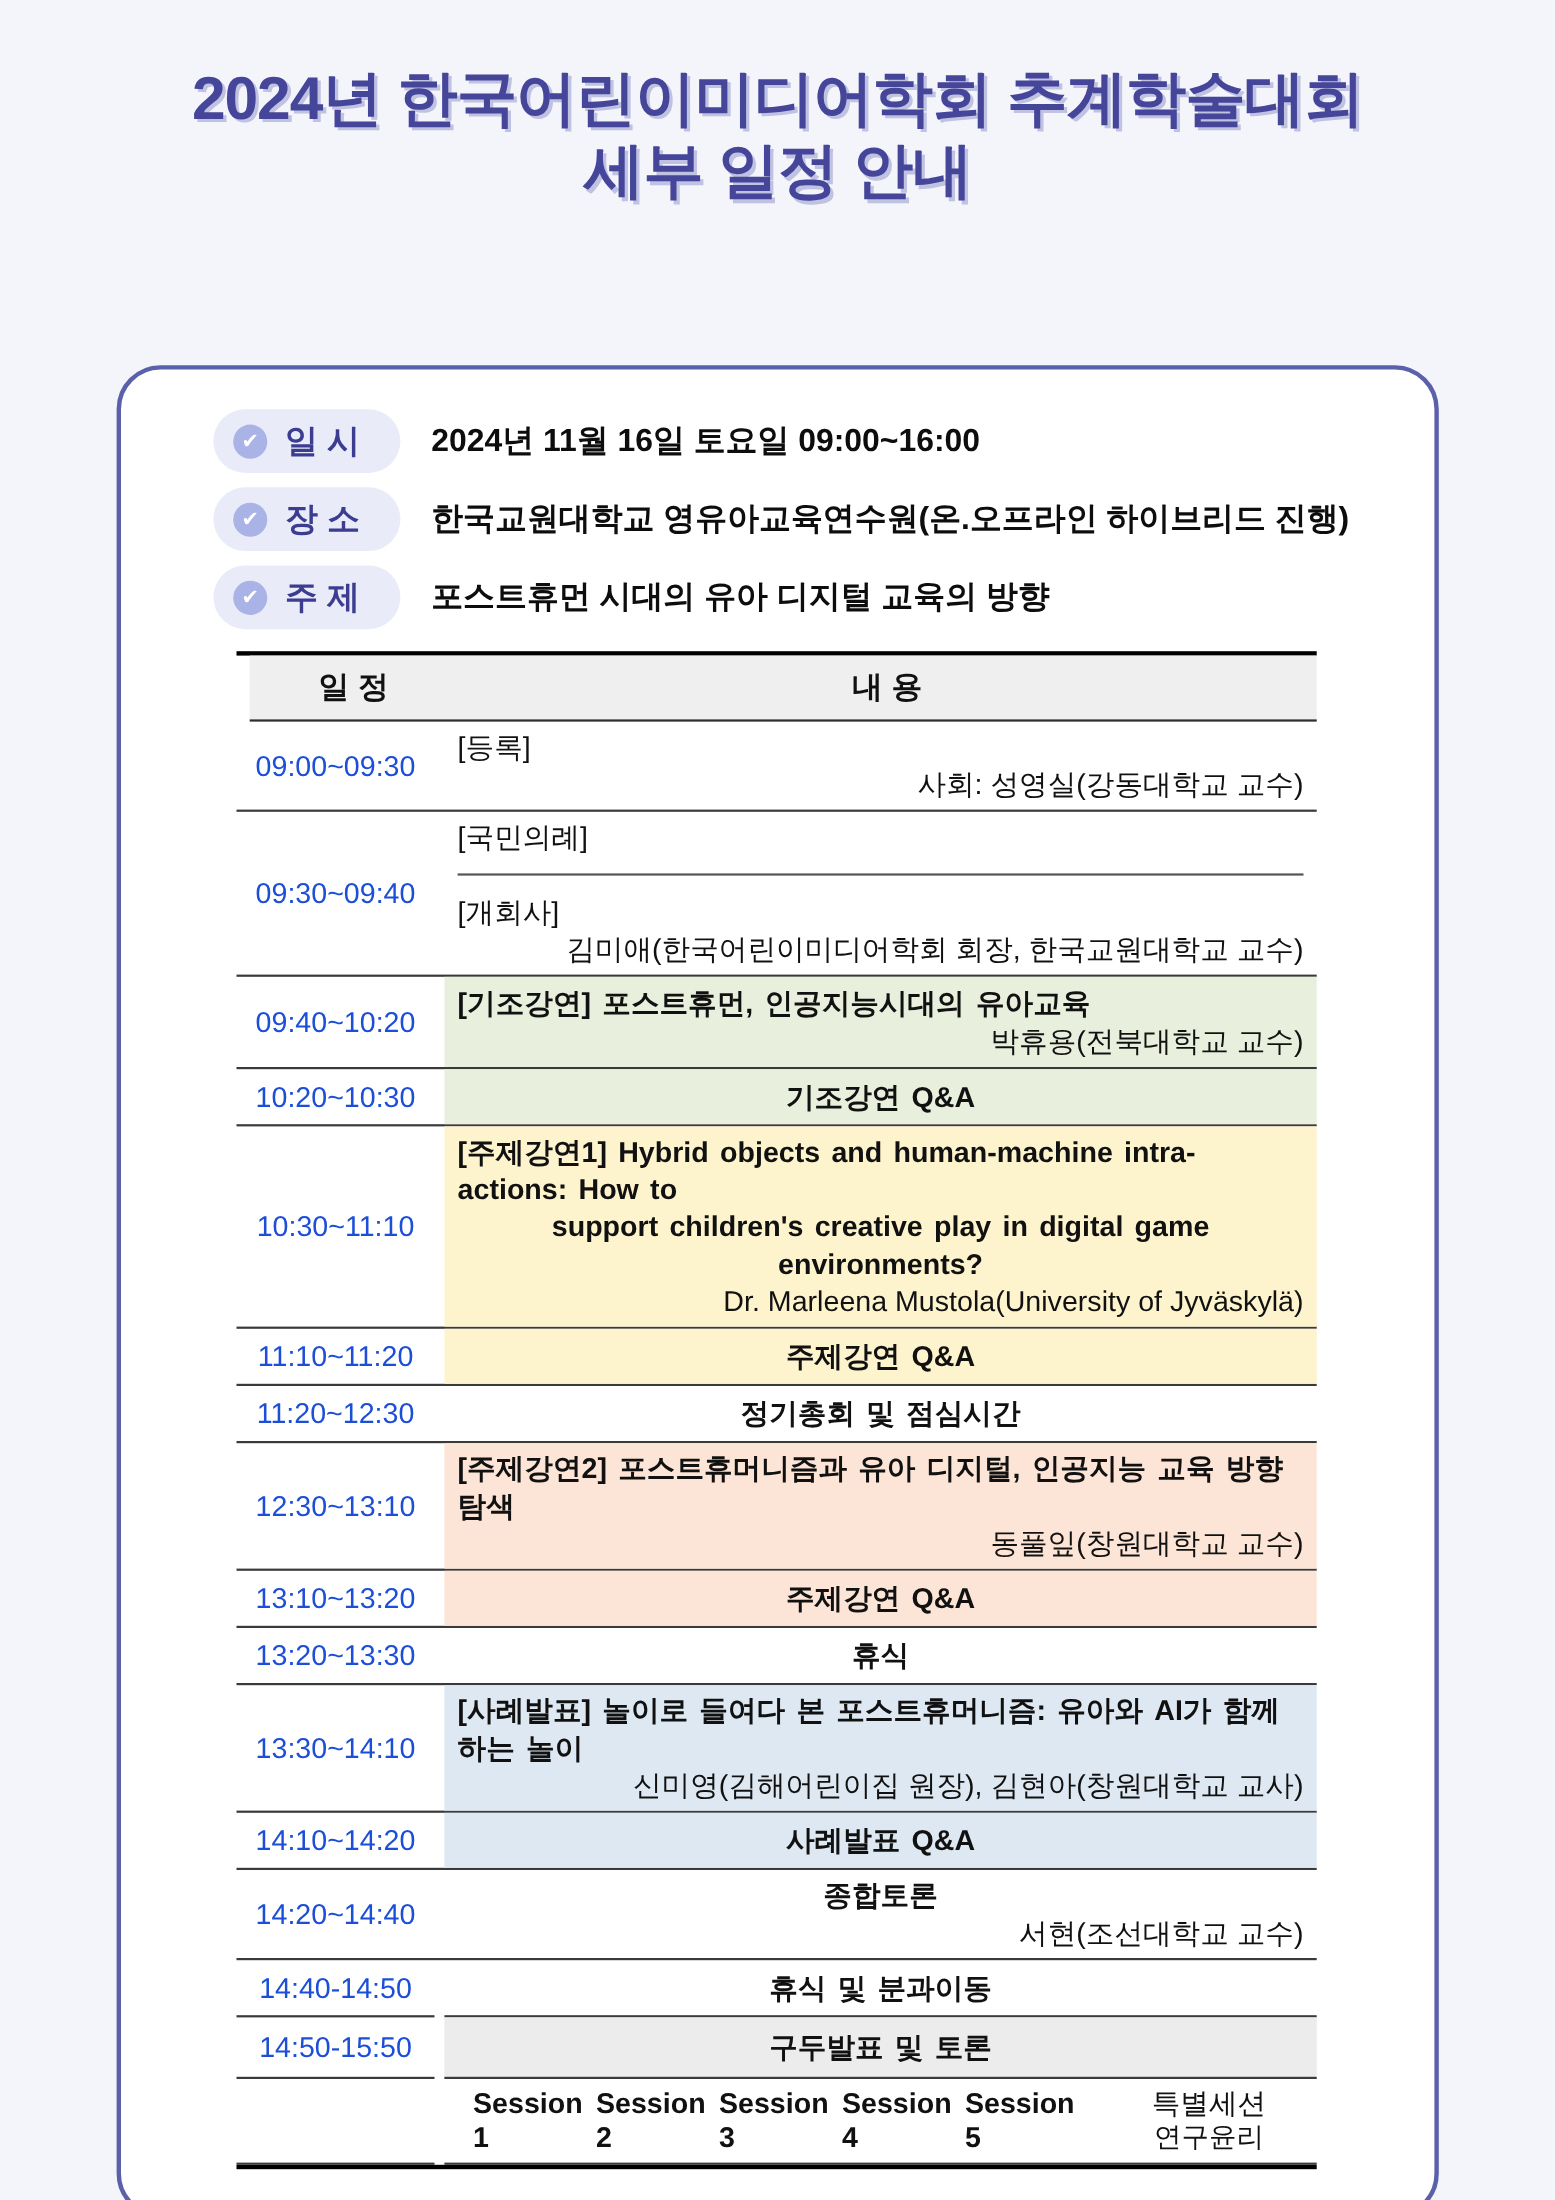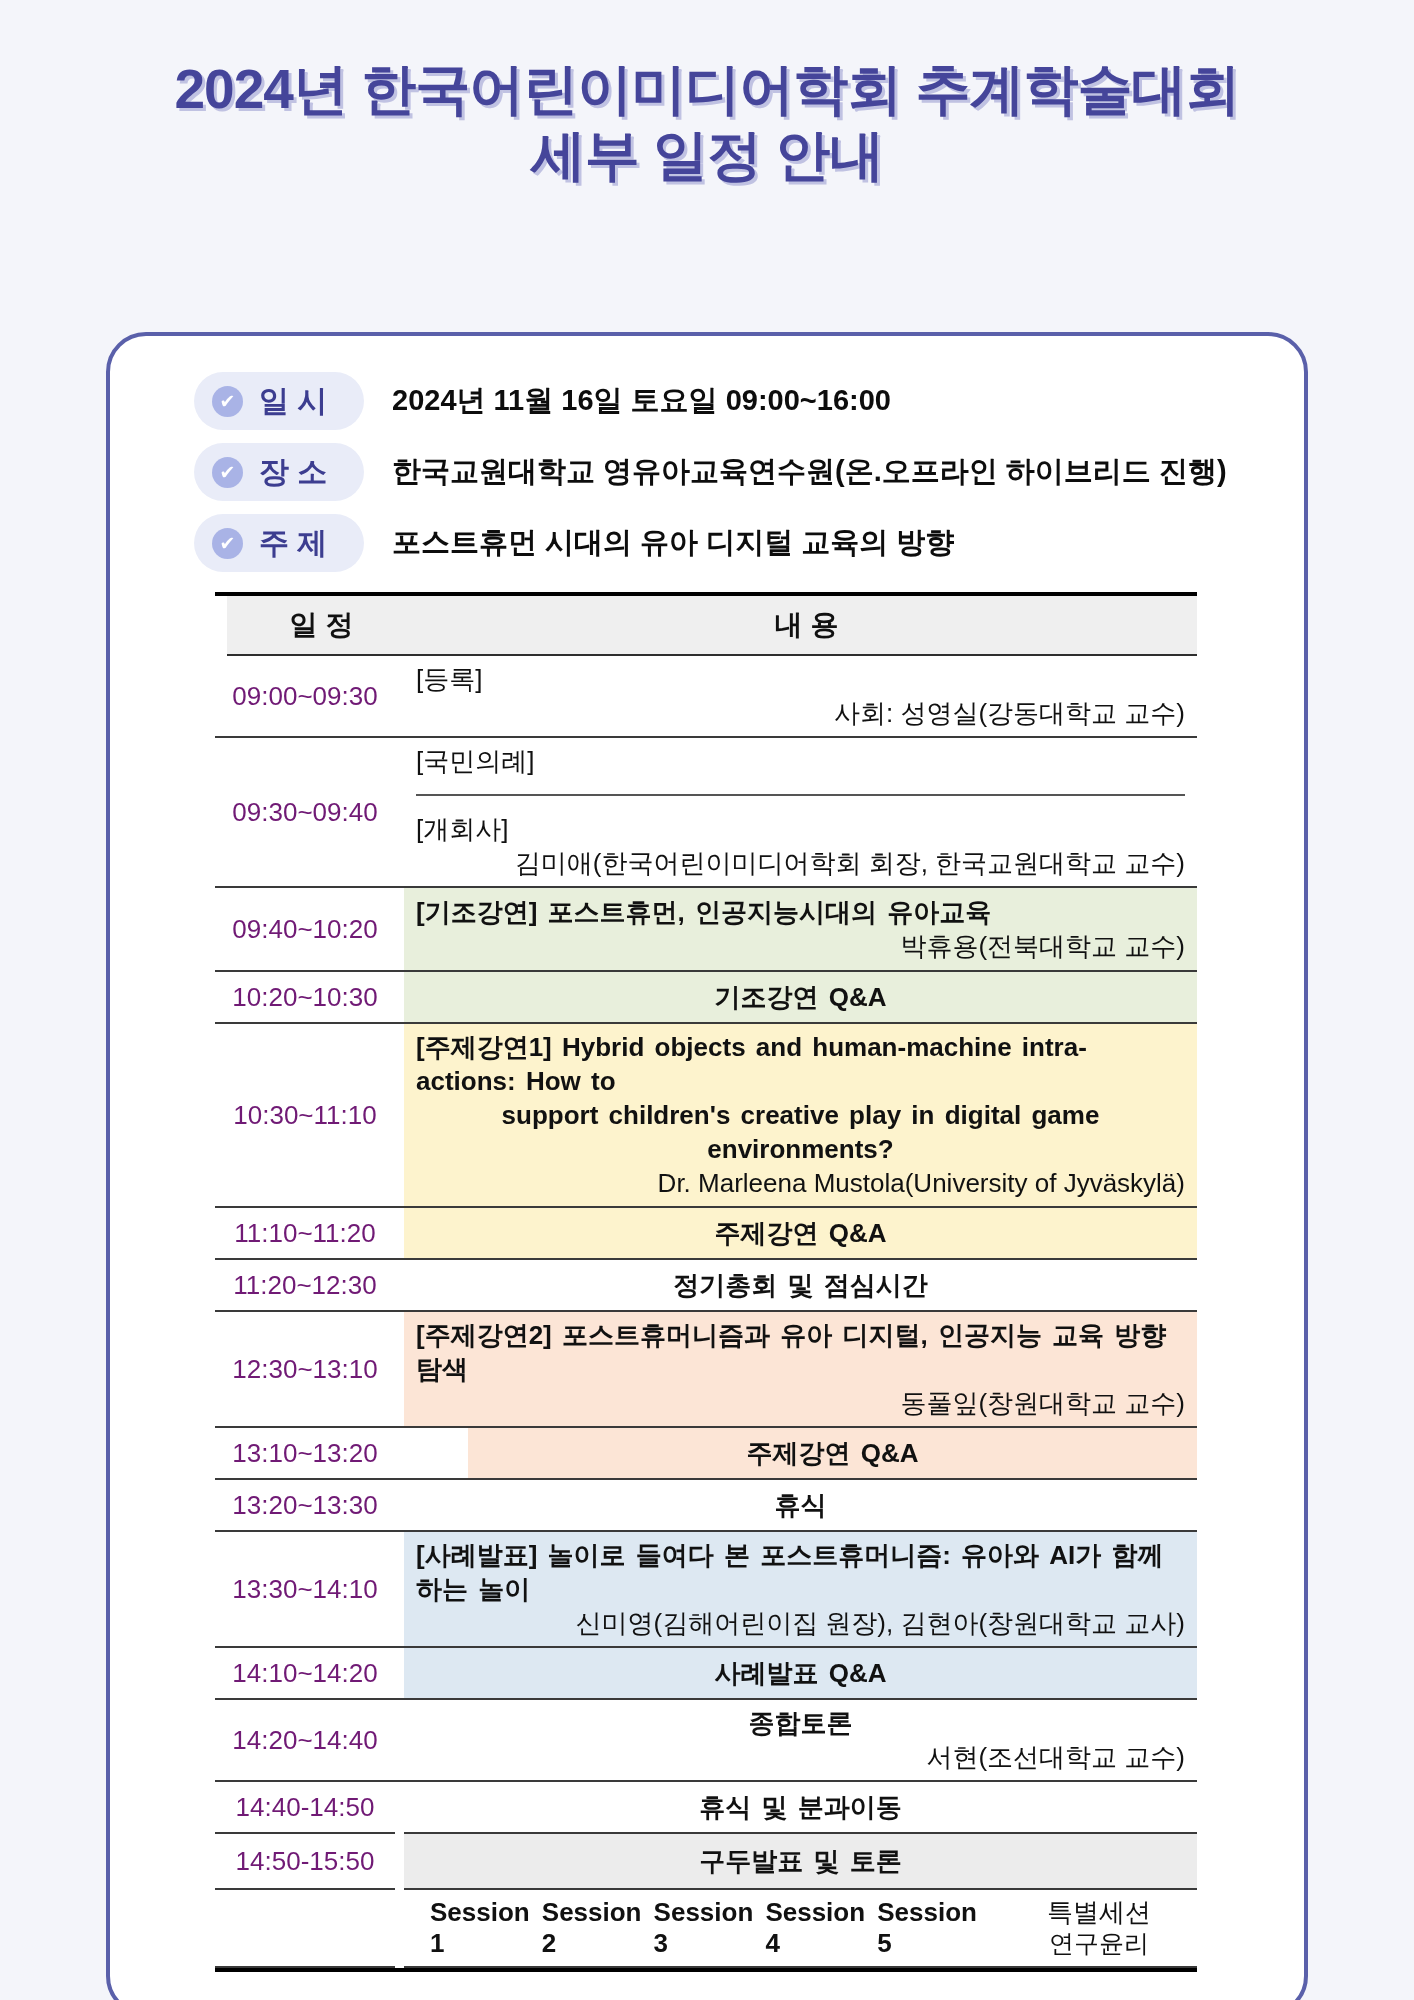--- a/index.html
+++ b/index.html
@@ -56,21 +56,21 @@
   .th-time{width:189px;text-align:center;font-size:28px;font-weight:bold;flex:none;}
   .th-content{flex:1;text-align:center;font-size:28px;font-weight:bold;}
   .t-row{display:flex;box-sizing:border-box;}
   .t-row.solid{border-bottom:2px solid #3a3a3a;}
   .t-row.gapped > .time-cell,
   .t-row.gapped > .gap-cell-border,
   .t-row.gapped > .content-cell{border-bottom:2px solid #3a3a3a;}
   .t-row.gapped > .gap-cell{border-bottom:none;}
   .time-cell{
     width:180px;flex:none;display:flex;align-items:center;justify-content:center;
-    font-size:26px;color:#701a75;
+    font-size:26px;color:#1d4ed8;
   }
   .gap-cell{width:9px;flex:none;}
   .content-cell{
     flex:1;display:flex;flex-direction:column;justify-content:center;
     box-sizing:border-box;padding:6px 12px;
   }
   .t-line{font-size:26px;line-height:34px;}
   .t-line.al{text-align:left;}
   .t-line.ac{text-align:center;}
   .t-line.ar{text-align:right;}
@@ -191,21 +191,21 @@
           </div>
         </div>
         <div class="t-row solid" style="min-height: 84px;">
           <div class="time-cell">12:30~13:10</div>
           <div class="gap-cell"></div>
           <div class="content-cell bg-peach">
             <div class="t-line al b">[주제강연2] 포스트휴머니즘과 유아 디지털, 인공지능 교육 방향 탐색</div>
             <div class="t-line ar">동풀잎(창원대학교 교수)</div>
           </div>
         </div>
-        <div class="t-row solid" style="min-height: 52px; gap: 32px;">
+        <div class="t-row solid" style="min-height: 52px;">
           <div class="time-cell">13:10~13:20</div>
           <div class="gap-cell"></div>
           <div class="content-cell bg-peach">
             <div class="t-line ac b">주제강연 Q&amp;A</div>
           </div>
         </div>
         <div class="t-row solid" style="min-height: 52px;">
           <div class="time-cell">13:20~13:30</div>
           <div class="gap-cell"></div>
           <div class="content-cell">

